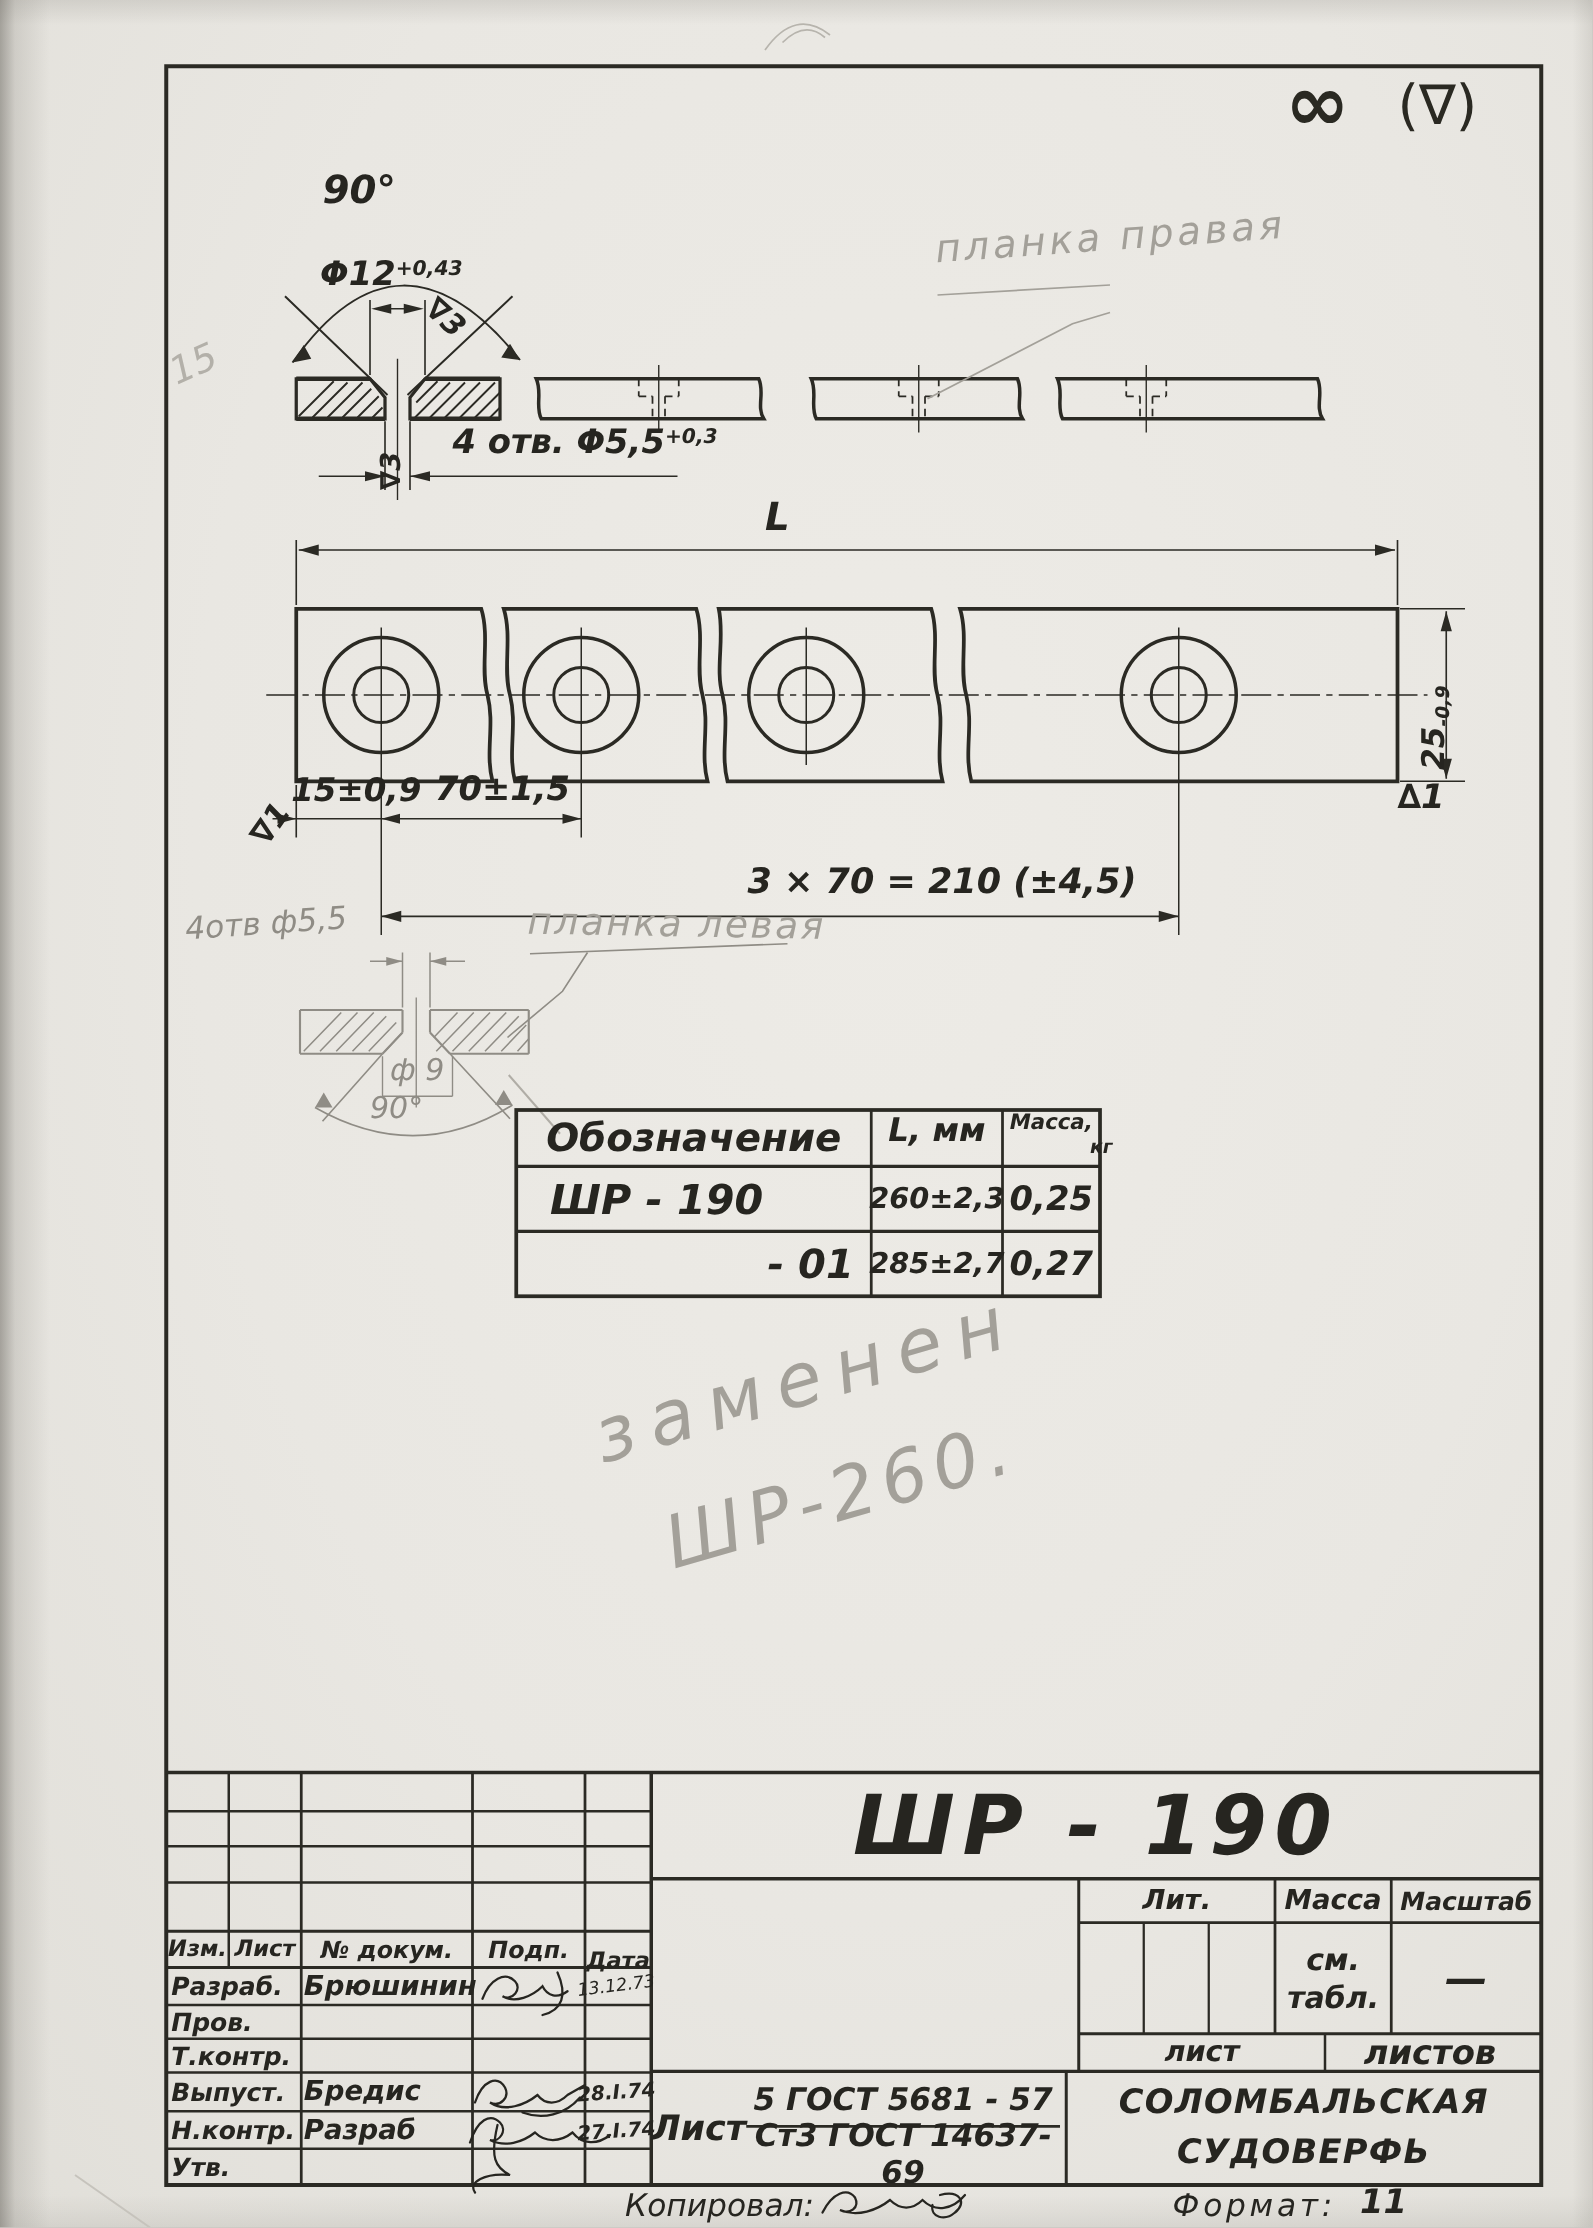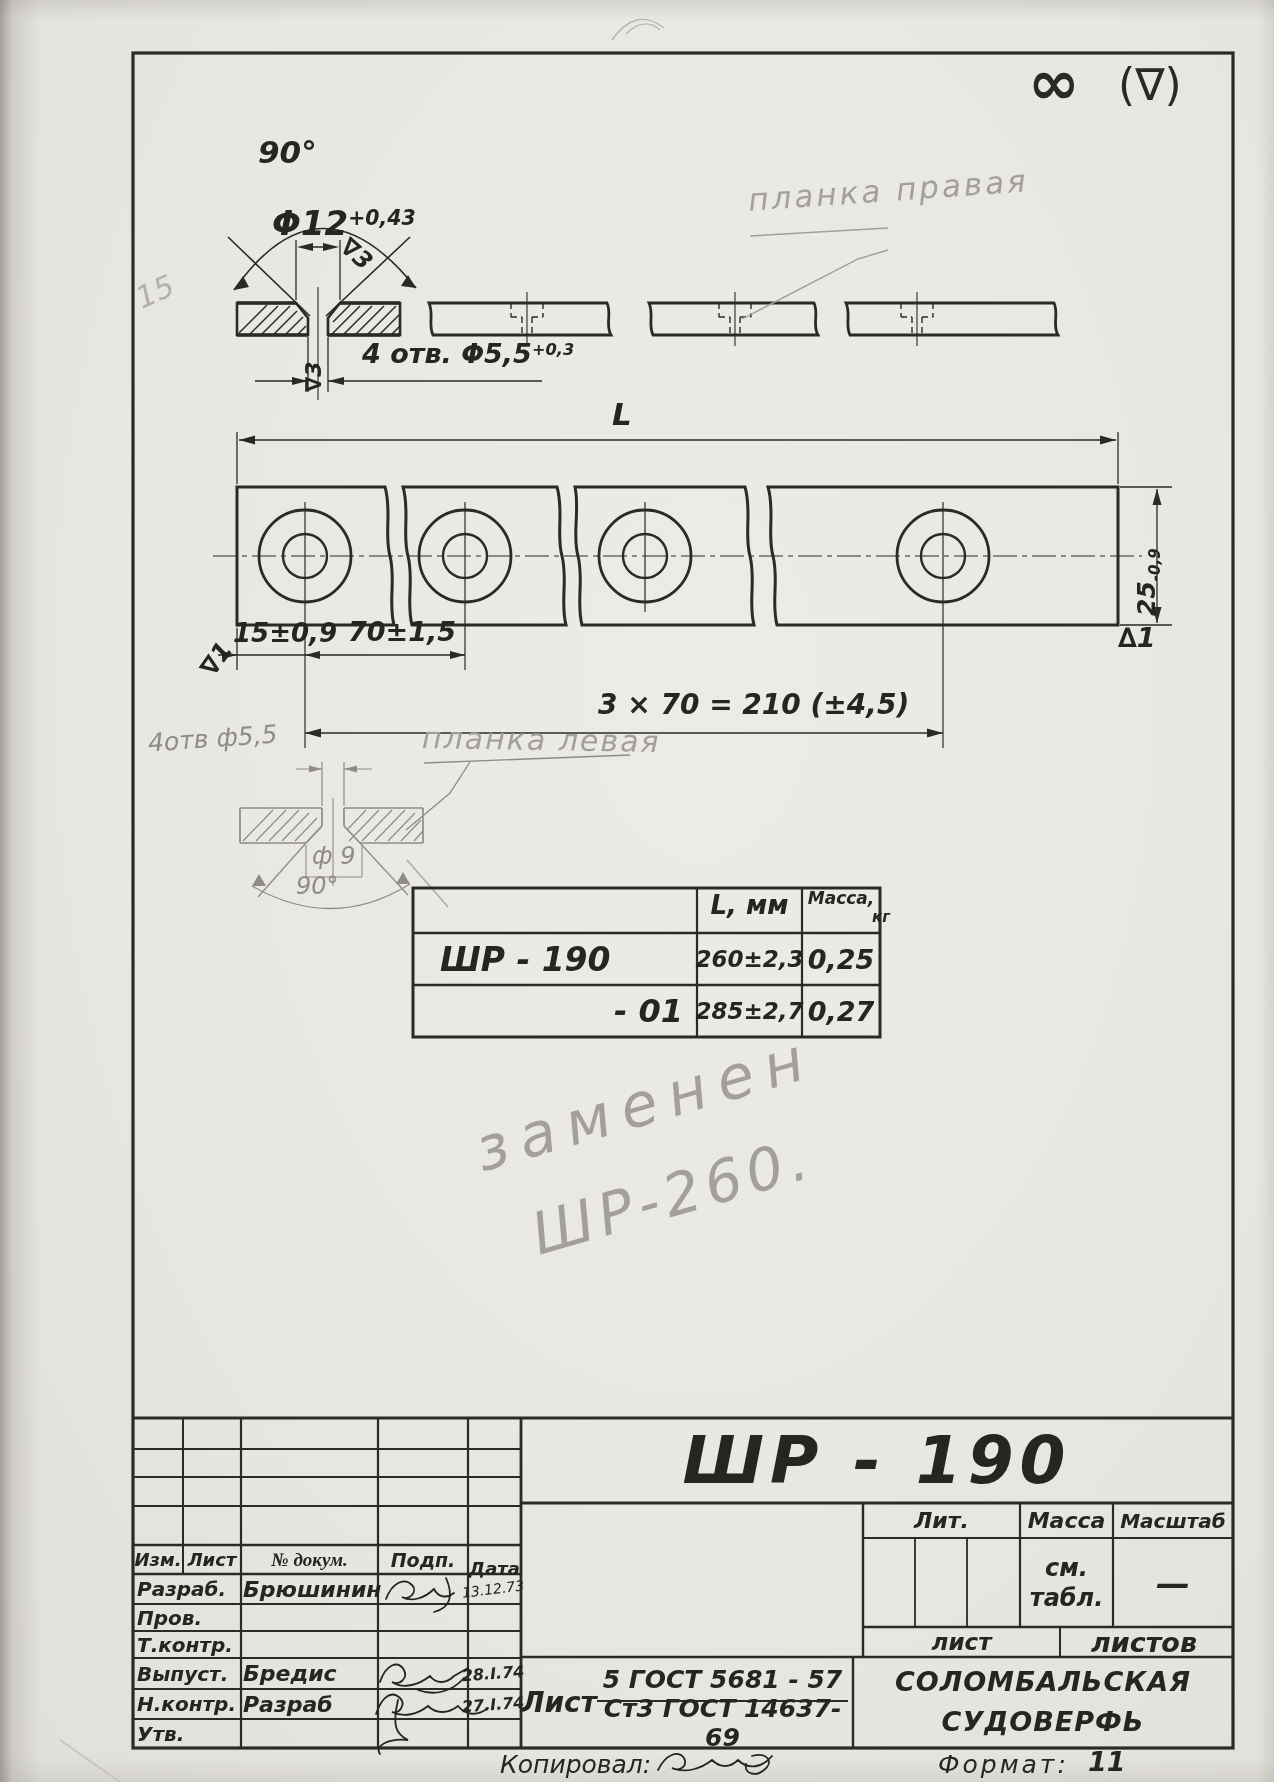--- a/index.html
+++ b/index.html
@@ -161,21 +161,21 @@
       <path d="M398,1700 c-6,26 -2,34 10,40 c-20,-2 -34,6 -28,14"></path>
       <path d="M658,1770 c8,-16 20,-20 26,-12 c4,8 -4,14 -12,10 c14,6 30,0 40,-8 c8,8 18,8 26,0 c10,10 24,8 34,-4"></path>
       <path d="M752,1756 c16,-4 22,6 12,14 c-8,7 -20,4 -18,-6"></path>
     </g>
   </svg>
 
   <div class="t" style="left:1028px;top:50px;font-size:62px;font-weight:600;">∞</div>
   <div class="t" style="left:1118px;top:62px;font-size:44px;">(∇)</div>
 
   <div class="t ink" style="left:258px;top:136px;font-size:31px;">90°</div>
-  <div class="t ink" style="left:272px;top:206px;font-size:34px;">
+  <div class="t ink" style="left:256px;top:206px;font-size:27px;">
     <span>Φ12</span><span class="sup">+0,43</span>
   </div>
   <div class="t ink" style="left:352px;top:234px;font-size:24px;transform:rotate(42deg);transform-origin:left top;">∇3</div>
   <div class="t ink" style="left:302px;top:392px;font-size:22px;transform:rotate(-90deg);transform-origin:left top;">∇3</div>
   <div class="t ink" style="left:362px;top:340px;font-size:27px;">
     <span>4 отв. Φ5,5</span><span class="sup">+0,3</span>
   </div>
 
   <div class="t ink" style="left:612px;top:398px;font-size:31px;">L</div>
   <div class="t ink" style="left:1134px;top:616px;font-size:25px;transform:rotate(-90deg);transform-origin:left top;">
@@ -189,20 +189,21 @@
 
   <div class="t pencil" style="left:748px;top:174px;font-size:31px;letter-spacing:3px;transform:rotate(-4deg);">планка правая</div>
   <div class="t pencil" style="left:422px;top:724px;font-size:30px;letter-spacing:2px;transform:rotate(1deg);">планка левая</div>
   <div class="t pencil2" style="left:148px;top:726px;font-size:25px;transform:rotate(-4deg);">4отв ф5,5</div>
   <div class="t pencil2" style="left:312px;top:844px;font-size:24px;">ф 9</div>
   <div class="t pencil2" style="left:296px;top:874px;font-size:24px;">90°</div>
   <div class="t pencil" style="left:470px;top:1072px;font-size:60px;letter-spacing:12px;transform:rotate(-16deg);">заменен</div>
   <div class="t pencil" style="left:528px;top:1166px;font-size:58px;letter-spacing:6px;transform:rotate(-16deg);">ШР-260.</div>
   <div class="t pencil" style="left:136px;top:276px;font-size:30px;transform:rotate(-24deg);color:#b3b0a9;">15</div>
 
+  <div class="cell ink" style="left:413px;top:888px;width:284px;height:45px;font-size:31px;">Обозначение</div>
   <div class="cell ink" style="left:697px;top:888px;width:105px;height:33px;font-size:26px;border-radius:21px;">L, мм</div>
   <div class="cell ink" style="left:802px;top:884px;width:78px;height:28px;font-size:17px;">Масса,</div>
   <div class="cell ink" style="left:802px;top:906px;width:78px;height:22px;font-size:15px;margin-left:40px;">кг</div>
   <div class="cell ink" style="left:440px;top:933px;width:240px;height:52px;font-size:33px;justify-content:flex-start;">ШР - 190</div>
   <div class="cell ink" style="left:697px;top:933px;width:105px;height:52px;font-size:23px;">260±2,3</div>
   <div class="cell ink" style="left:802px;top:933px;width:78px;height:52px;font-size:27px;">0,25</div>
   <div class="cell ink" style="left:413px;top:985px;width:270px;height:52px;font-size:32px;justify-content:flex-end;">- 01</div>
   <div class="cell ink" style="left:697px;top:985px;width:105px;height:52px;font-size:23px;">285±2,7</div>
   <div class="cell ink" style="left:802px;top:985px;width:78px;height:52px;font-size:27px;">0,27</div>
 
@@ -218,21 +219,21 @@
   <div class="cell ink" style="left:853px;top:1700px;width:380px;height:42px;font-size:27px;letter-spacing:1px;">СУДОВЕРФЬ</div>
   <div class="cell ink" style="left:521px;top:1657px;width:76px;height:91px;font-size:28px;">Лист</div>
   <div class="cell ink" style="left:597px;top:1659px;width:251px;height:40px;font-size:25px;">5 ГОСТ 5681 - 57</div>
   <div class="cell ink" style="left:597px;top:1703px;width:251px;height:40px;font-size:25px;">Ст3 ГОСТ 14637-69</div>
   <div class="t ink" style="left:500px;top:1752px;font-size:25px;font-weight:400;">Копировал:</div>
   <div class="t ink" style="left:938px;top:1752px;font-size:25px;font-weight:400;letter-spacing:3px;">Формат:</div>
   <div class="t ink" style="left:1088px;top:1748px;font-size:27px;">11</div>
 
   <div class="cell ink" style="left:133px;top:1545px;width:50px;height:29px;font-size:18px;">Изм.</div>
   <div class="cell ink" style="left:183px;top:1545px;width:58px;height:29px;font-size:18px;">Лист</div>
-  <div class="cell ink" style="left:241px;top:1545px;width:137px;height:29px;font-size:19px;font-family:Liberation Serif, serif;">№ докум.</div>
+  <div class="cell ink" style="left:241px;top:1545px;width:137px;height:29px;font-size:19px;">№ докум.</div>
   <div class="cell ink" style="left:378px;top:1545px;width:90px;height:29px;font-size:19px;">Подп.</div>
   <div class="cell ink" style="left:468px;top:1545px;width:53px;height:46px;font-size:18px;">Дата</div>
 
   <div class="cell ink" style="left:137px;top:1574px;width:104px;height:30px;font-size:20px;justify-content:flex-start;">Разраб.</div>
   <div class="cell ink" style="left:243px;top:1574px;width:135px;height:30px;font-size:22px;justify-content:flex-start;">Брюшинин</div>
   <div class="cell ink" style="left:464px;top:1576px;width:58px;height:26px;font-size:14px;font-weight:400;transform:rotate(-7deg);">13.12.73</div>
 
   <div class="cell ink" style="left:137px;top:1604px;width:104px;height:27px;font-size:20px;justify-content:flex-start;">Пров.</div>
   <div class="cell ink" style="left:137px;top:1631px;width:104px;height:27px;font-size:20px;justify-content:flex-start;">Т.контр.</div>
 

